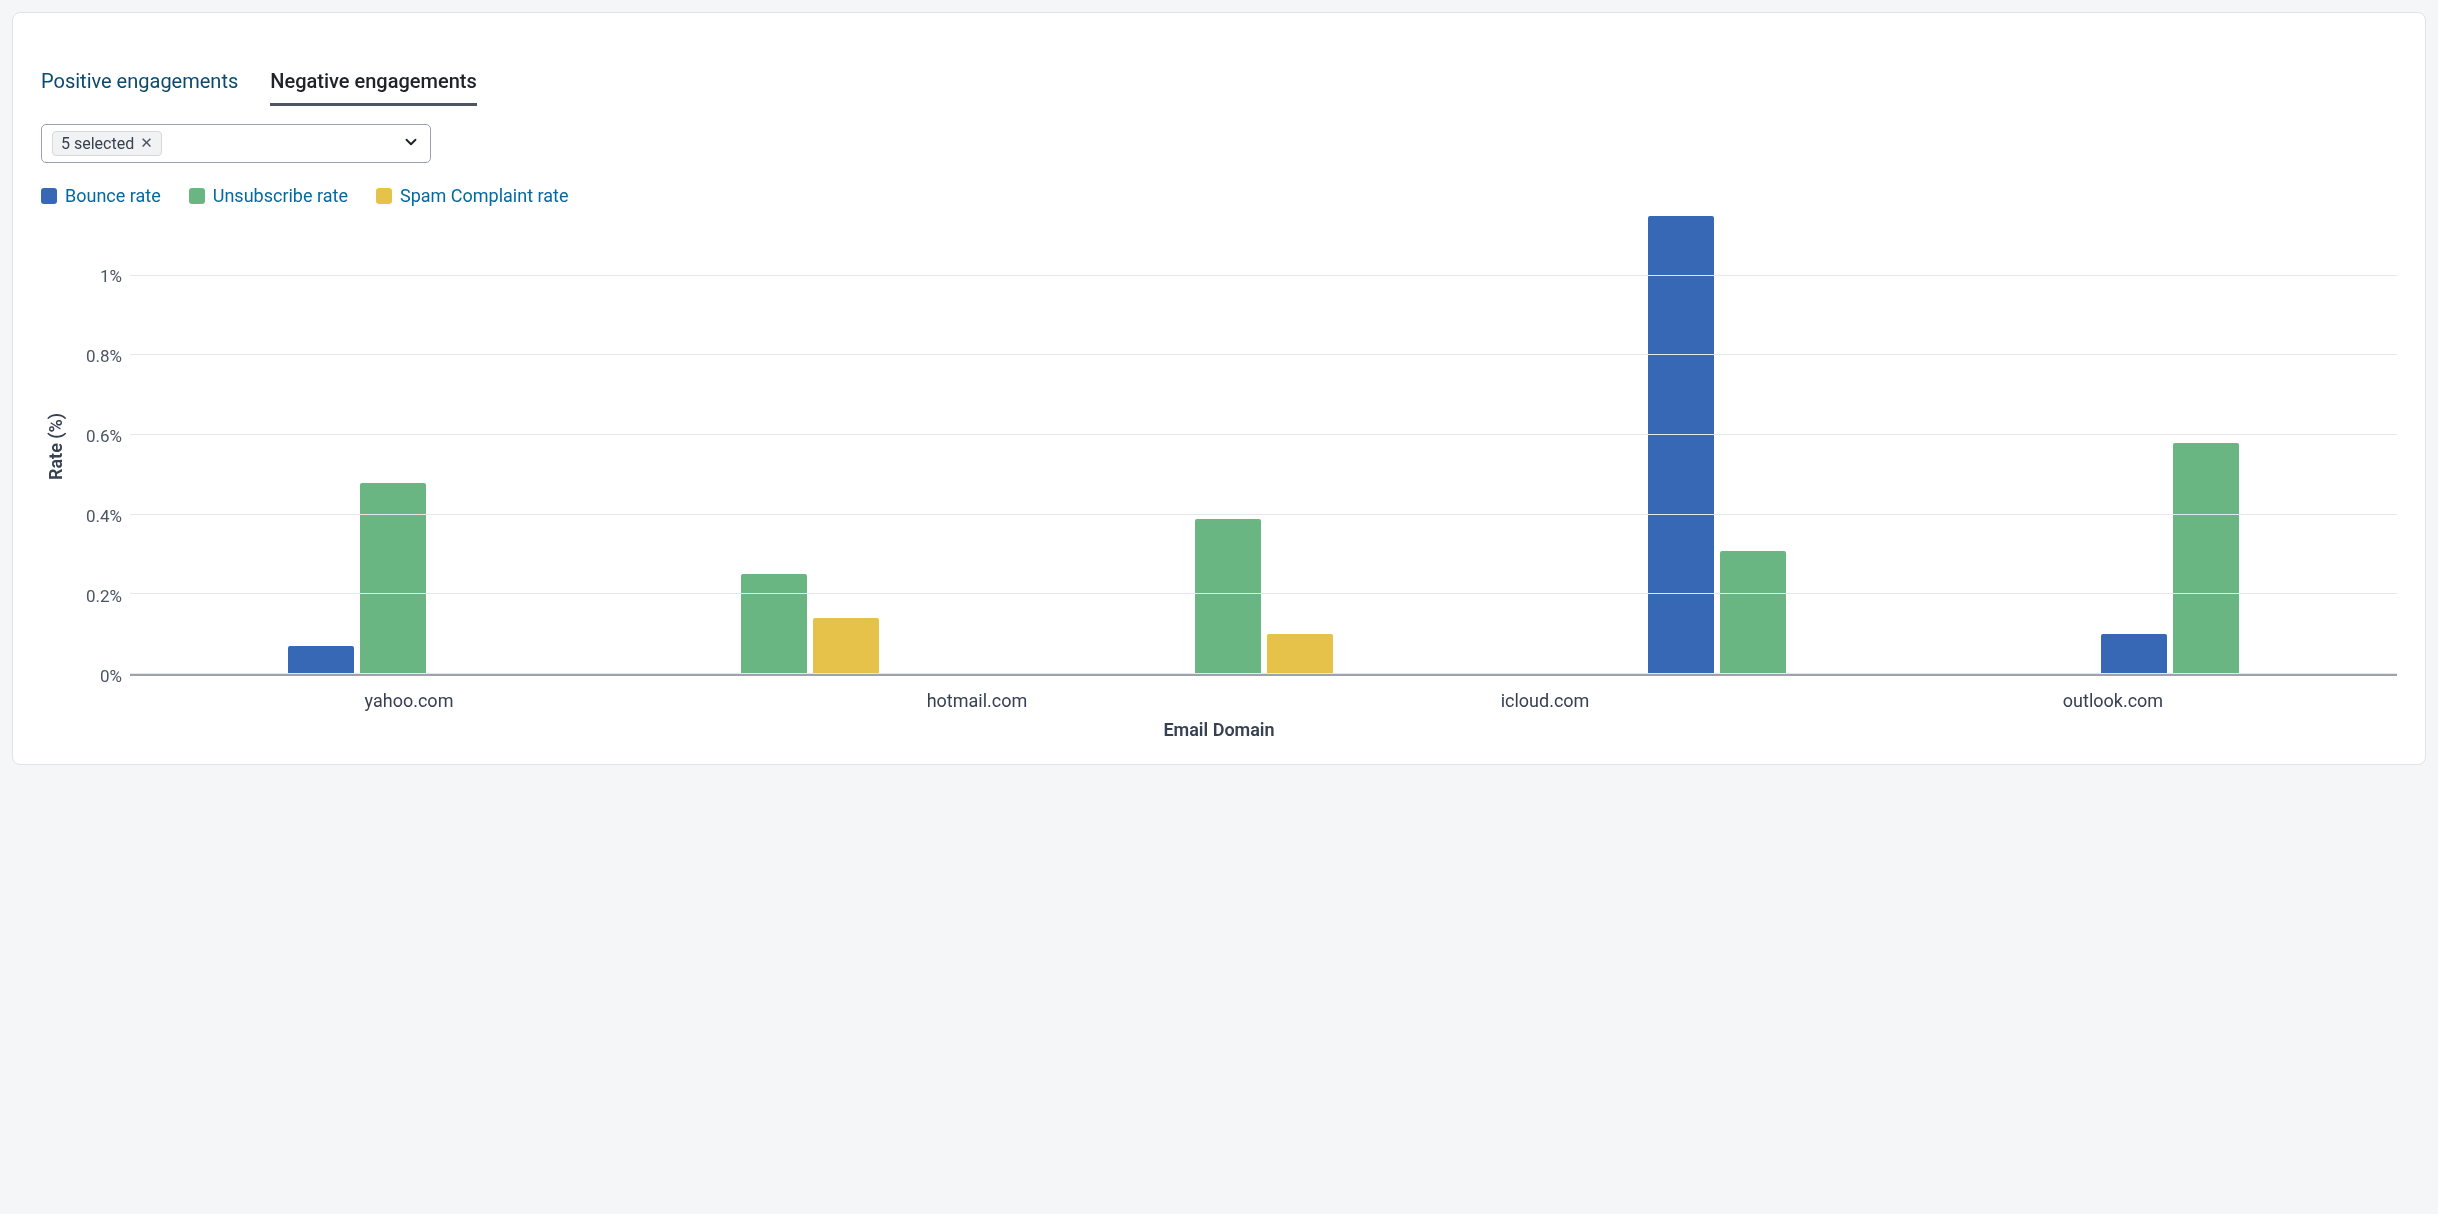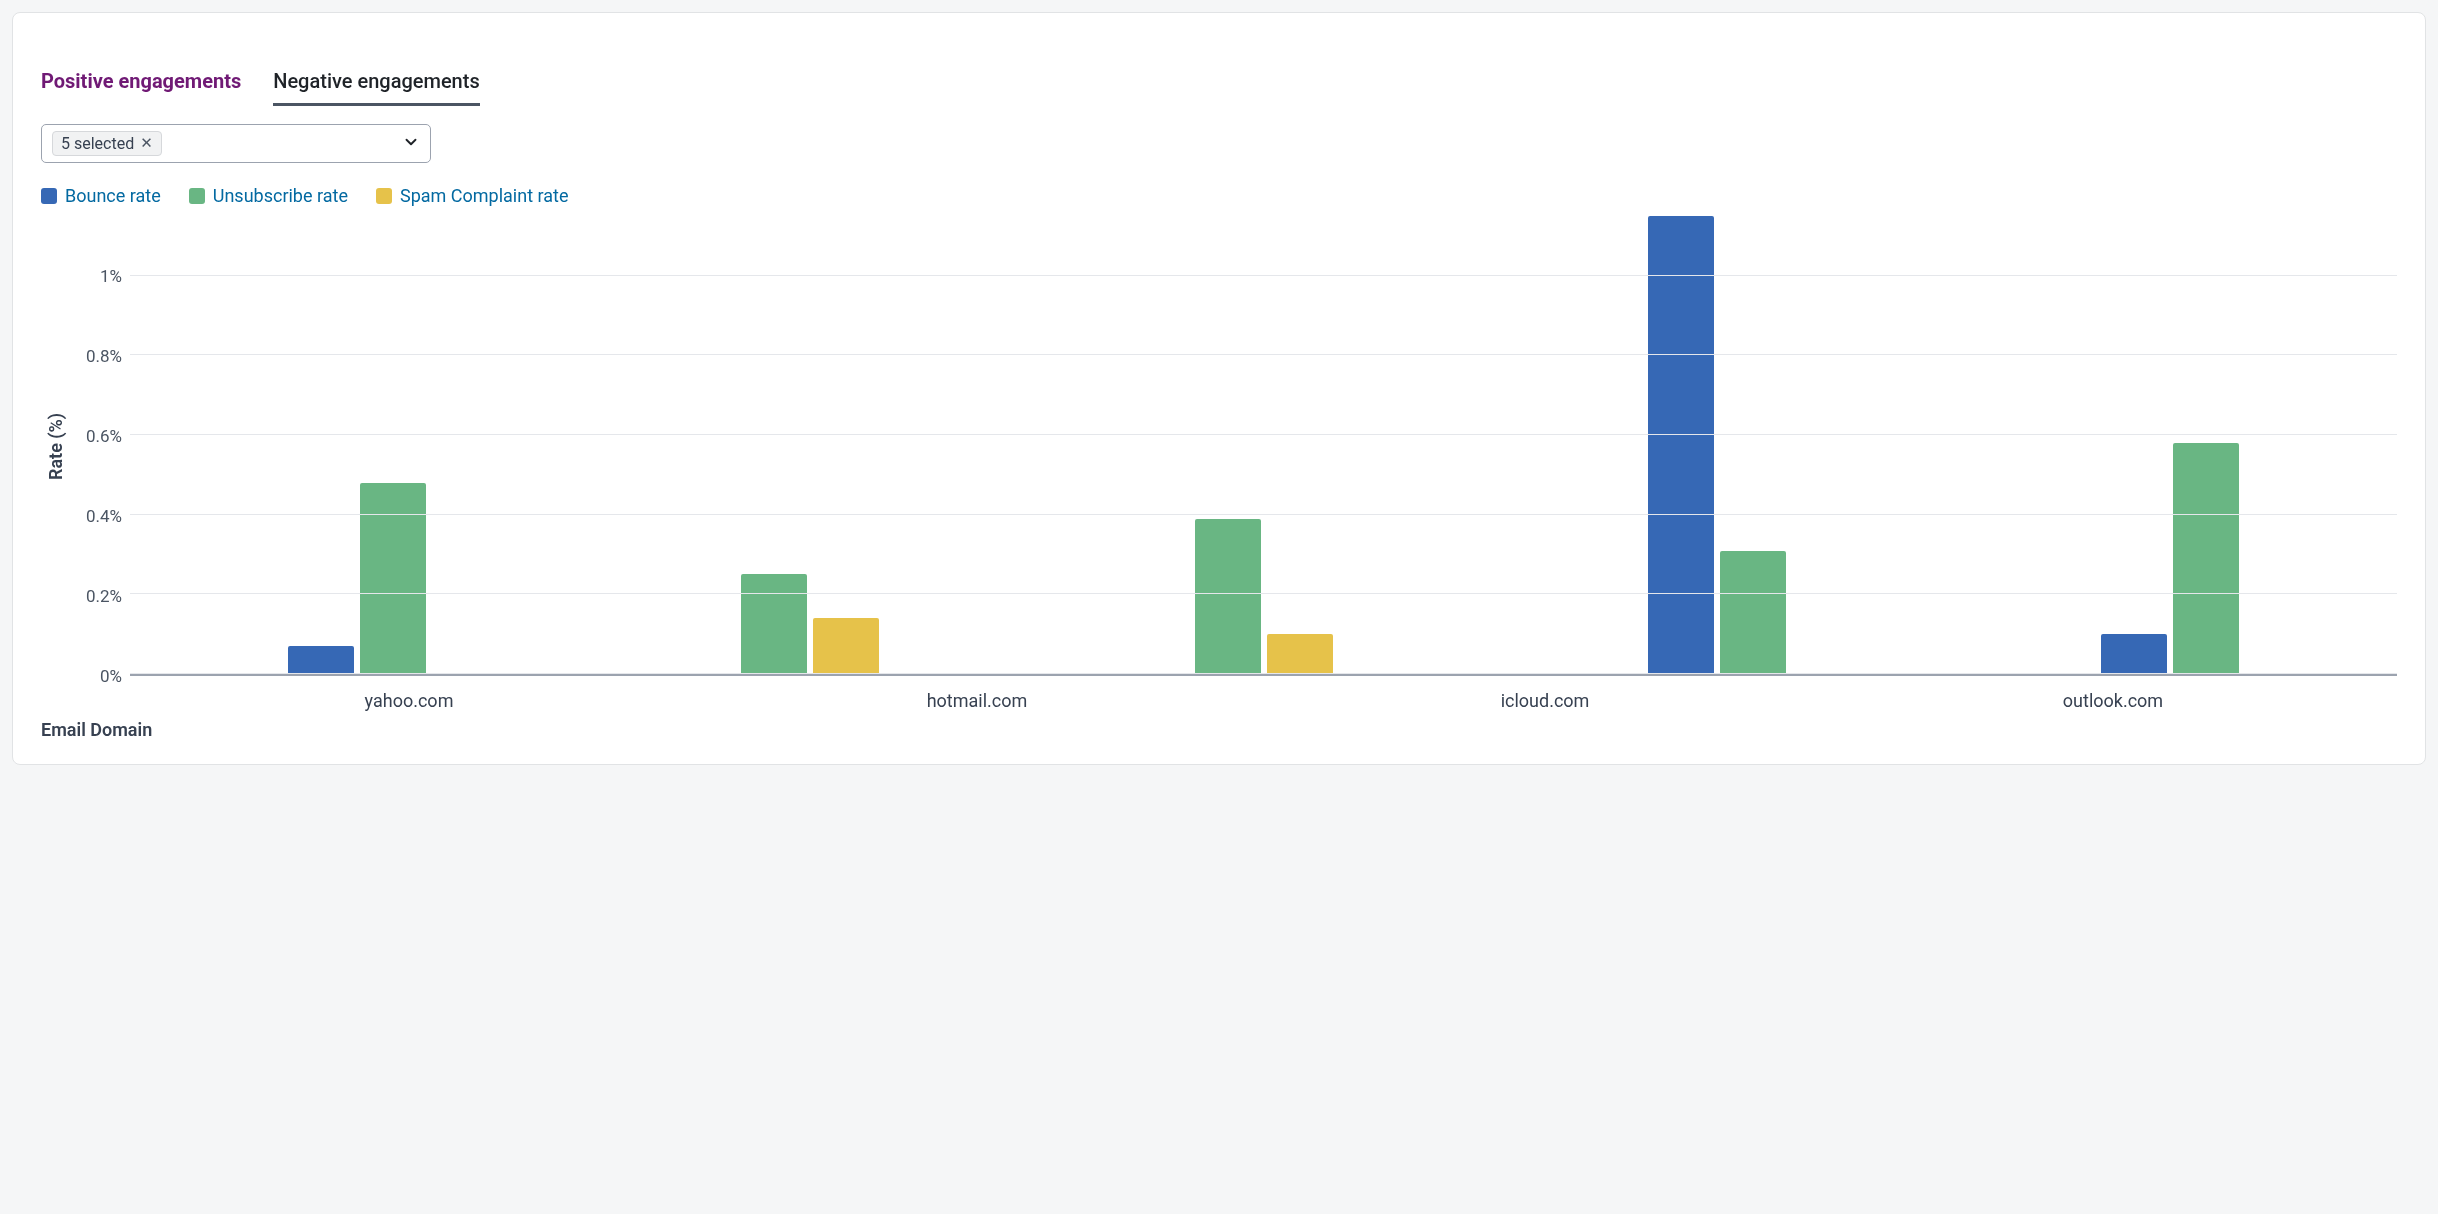--- a/index.html
+++ b/index.html
@@ -45,24 +45,23 @@
     color: #1f2328;
   }
   .tabs {
     display: flex;
     gap: 32px;
     margin-top: 28px;
   }
   .tab {
     font-size: 20px;
     padding: 6px 0 10px 0;
-    color: #701a75;
+    color: #0c4a6e;
     cursor: pointer;
     border-bottom: 3px solid transparent;
-    font-weight: bold;
   }
   .tab.active {
     color: #1f2328;
     font-weight: 500;
     border-bottom-color: #4b5563;
   }
   .controls-row {
     margin-top: 18px;
     display: flex;
   }
@@ -164,21 +163,21 @@
     margin-left: 84px; 
   }
   .x-tick {
     flex: 1;
     text-align: center;
     font-size: 18px;
     color: #374151;
     padding-top: 14px;
   }
   .x-label {
-    text-align: left;
+    text-align: center;
     font-size: 18px;
     color: #374151;
     font-weight: 600;
     margin-top: 8px;
   }
 </style>
 </head>
 <body>
 
 <div class="card">

